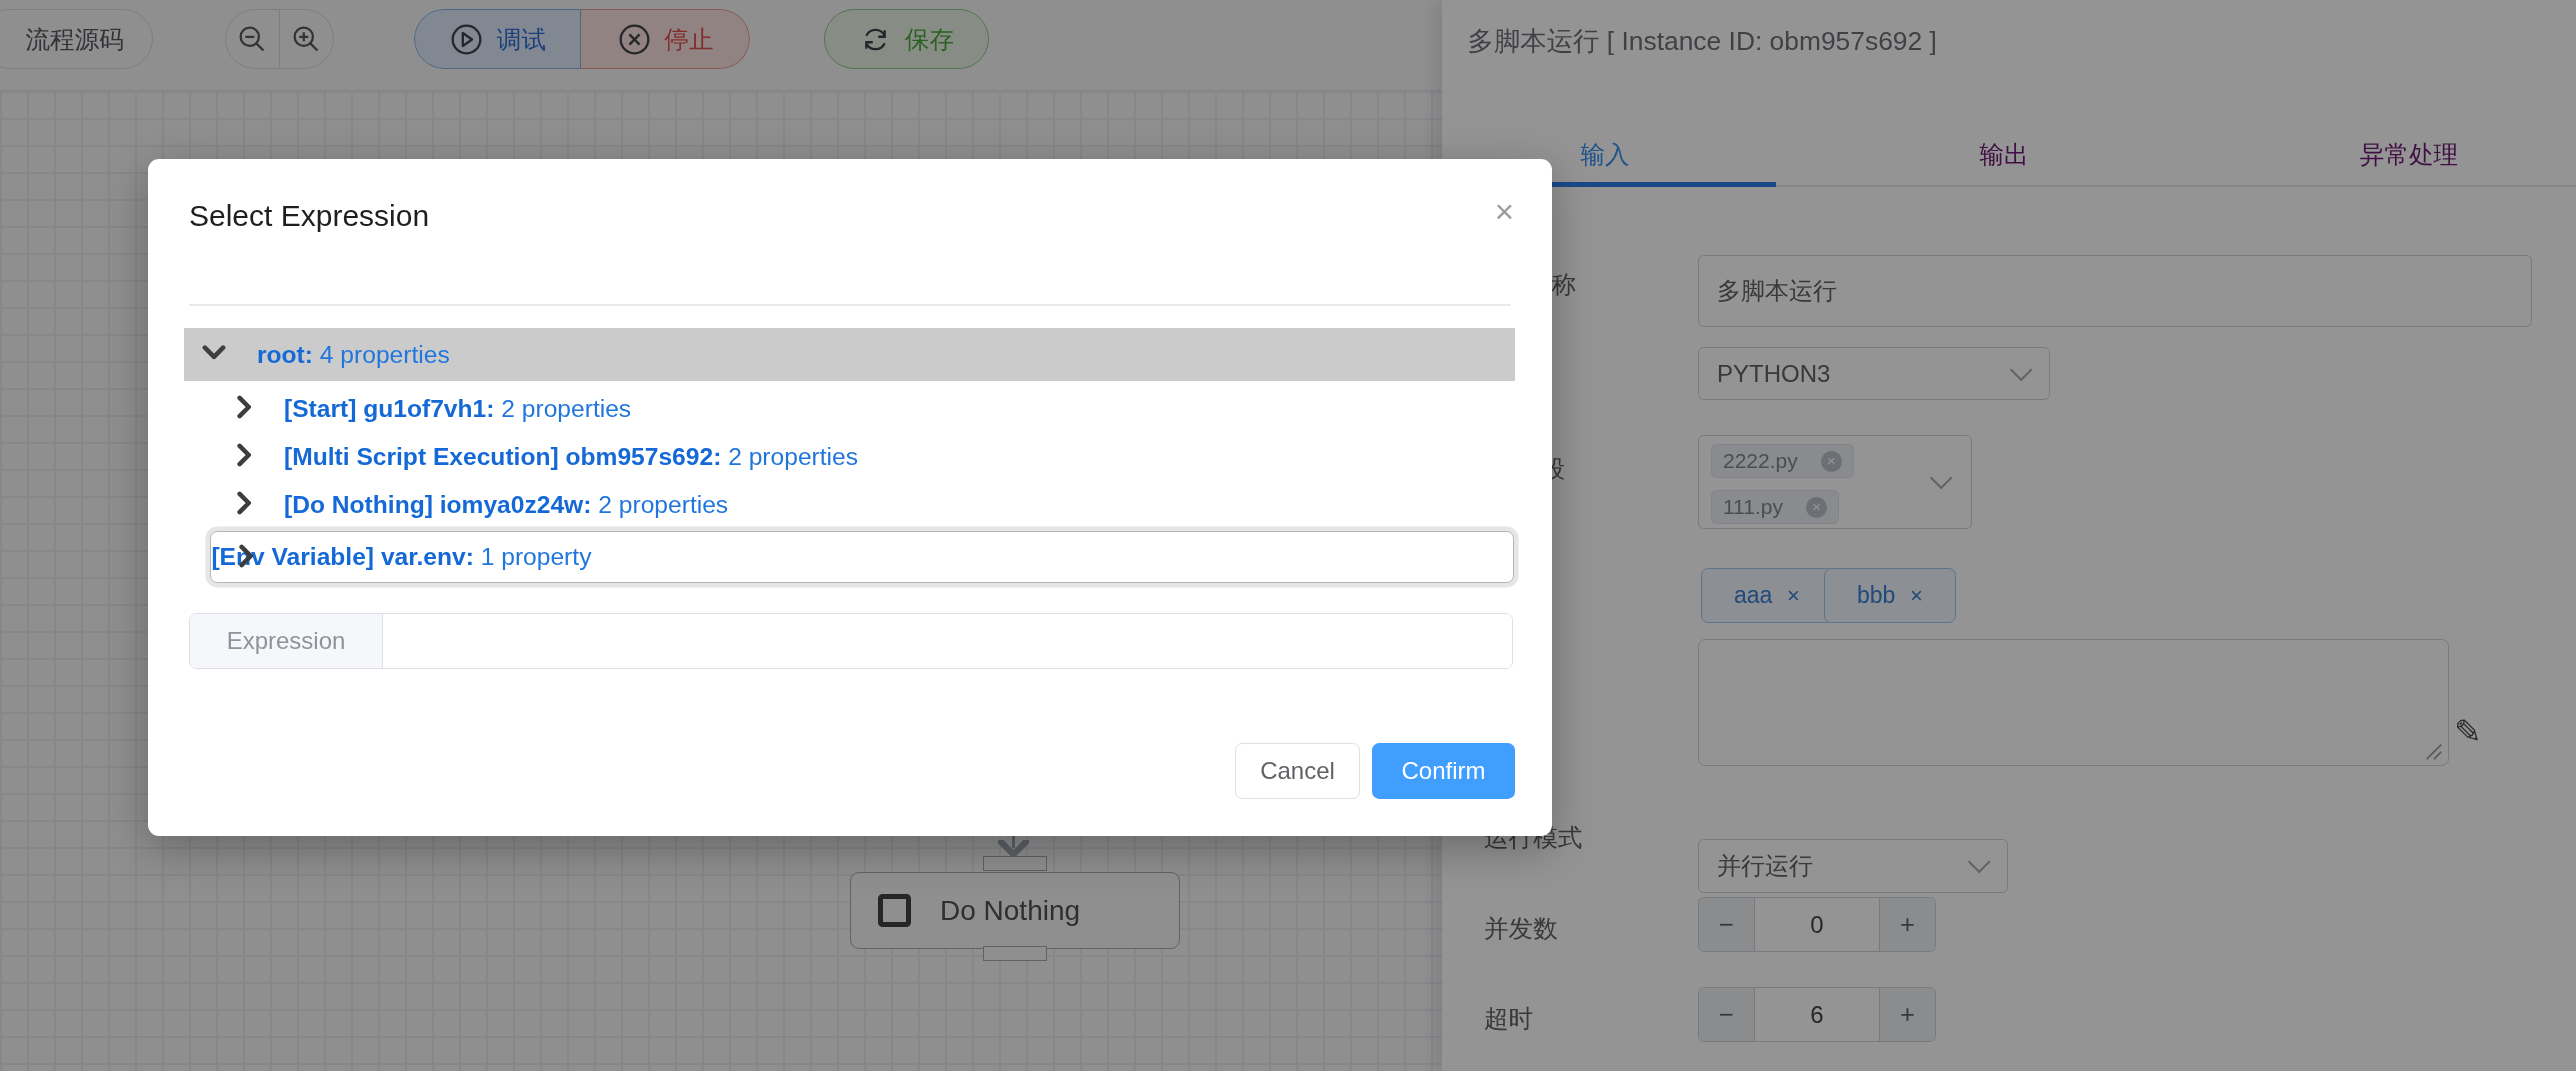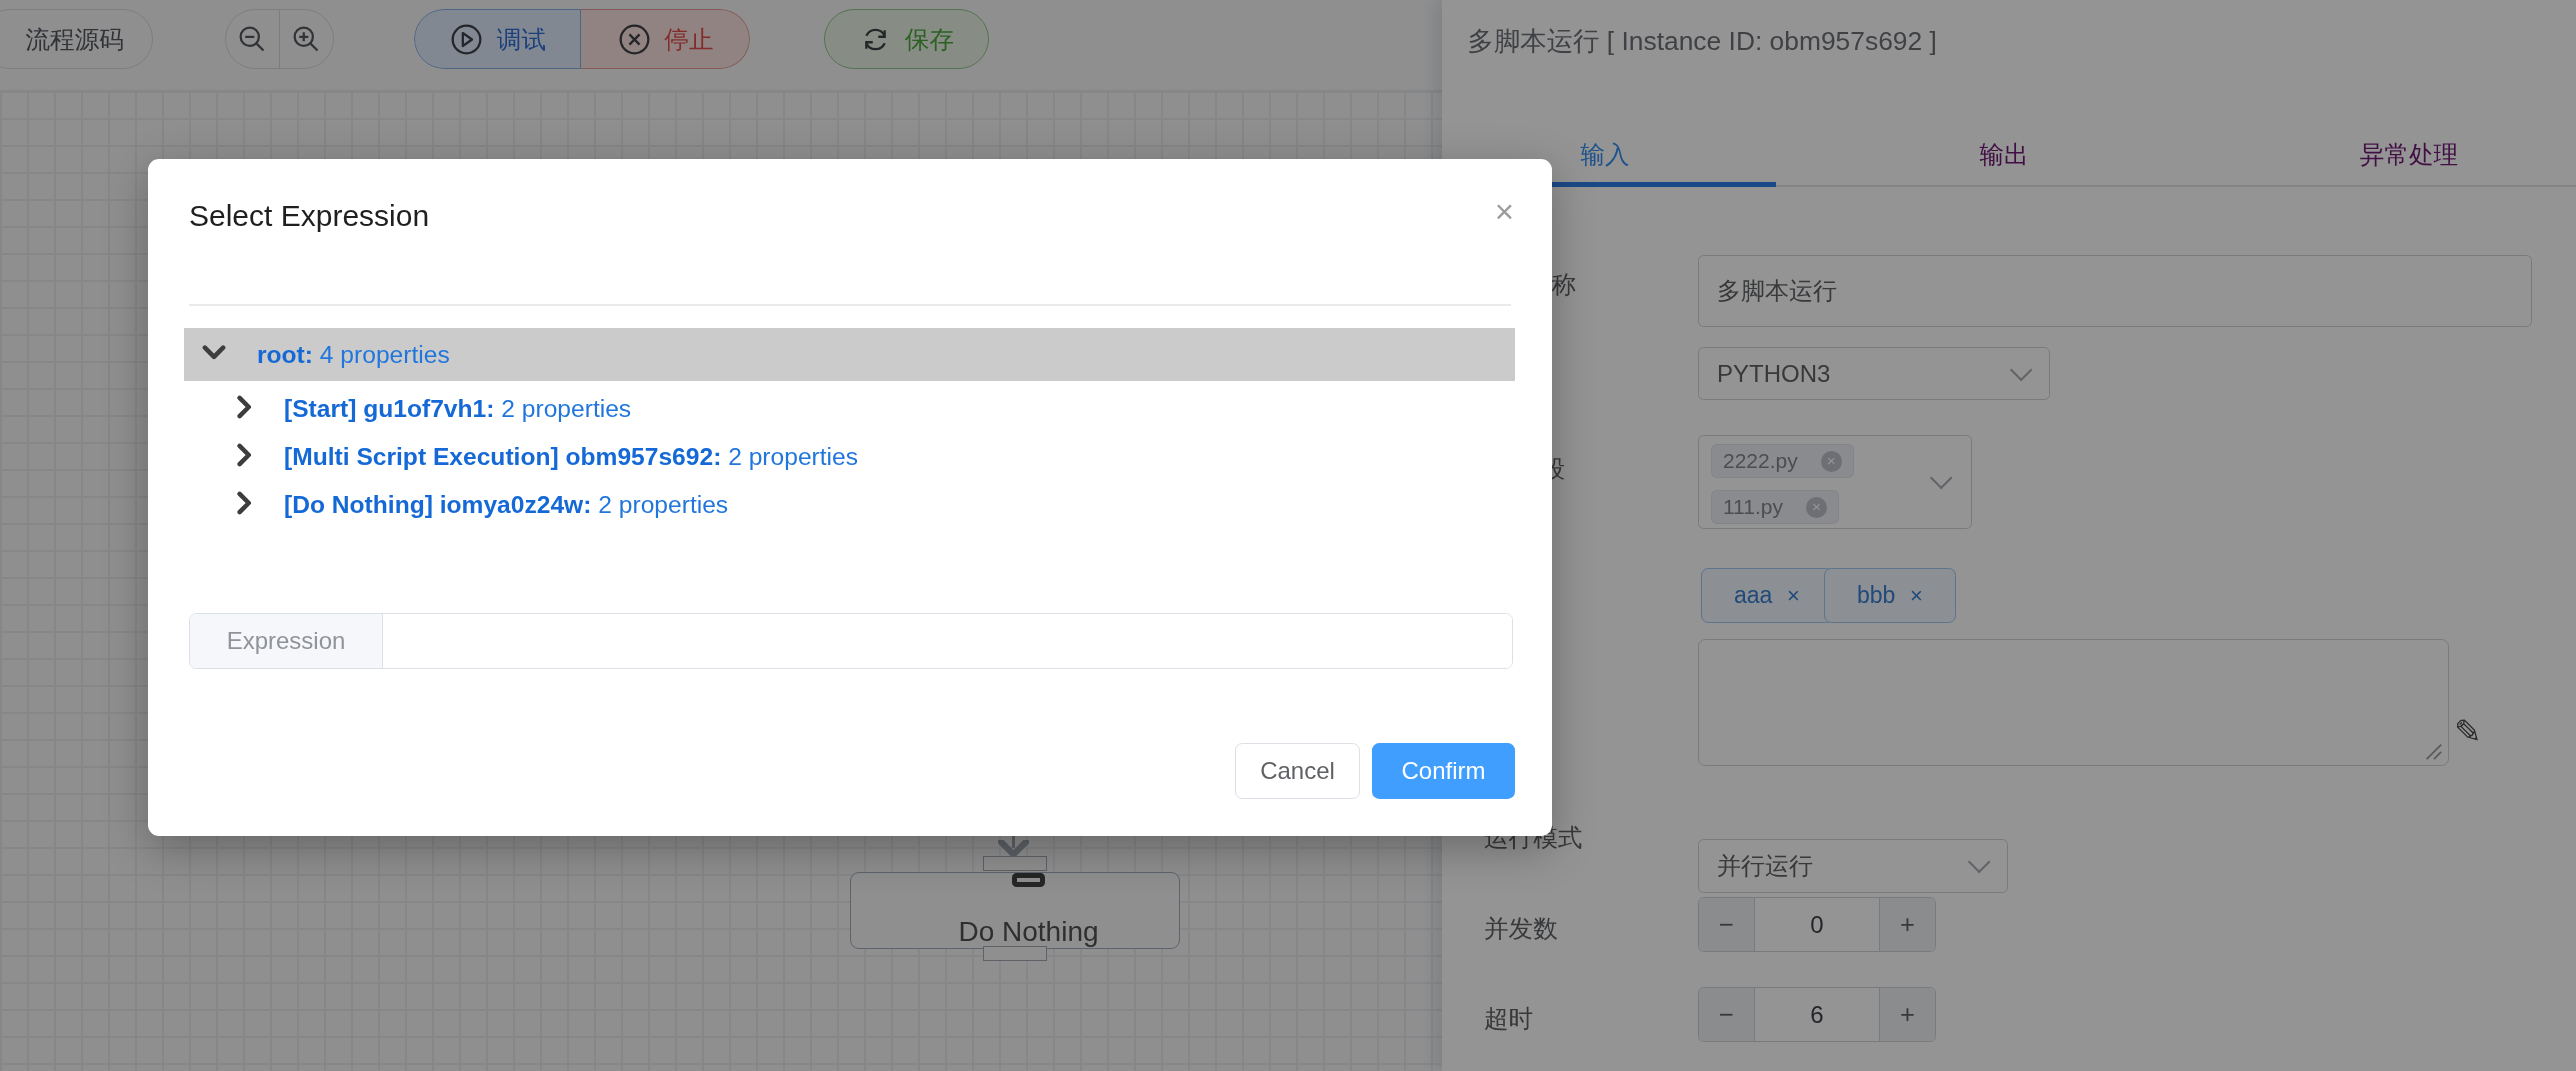--- a/index.html
+++ b/index.html
@@ -18,21 +18,21 @@
   .tbtn { position:absolute; top:9px; height:60px; border:1.8px solid #d5d8de; border-radius:31px;
     display:flex; align-items:center; justify-content:center; gap:12.8px; color:#55585e; font-size:24.6px; background:transparent; }
   .pillgroup { position:absolute; top:9px; height:60px; display:flex; border-radius:31px; overflow:hidden; }
   .pillhalf { display:flex; align-items:center; justify-content:center; gap:12.8px; font-size:24.6px; height:100%; }
   .icon-svg { display:block; }
 
   
   .edge-line { position:absolute; left:1012px; top:824px; width:2.7px; height:24px; background:#a0a7b0; }
   .port { position:absolute; width:64px; height:14.6px; border:1.8px solid #a2a8b0; background:#f6f7f9; }
   .node { position:absolute; left:850px; top:872px; width:330px; height:77px; border:1.8px solid #a2acb8; border-radius:9px;
-    background:#f6f7f9; display:flex; align-items:center; padding-left:27px; gap:29px;flex-direction:column; }
+    background:#f6f7f9; display:flex; align-items:center; padding-left:27px; gap:29px; }
   .node-check { width:33px; height:33px; border:5.5px solid #424242; border-radius:4.6px; background:transparent; }
   .node-label { font-size:28px; color:#515151; }
 
   
   .panel { position:absolute; left:1442px; top:0; width:1134px; height:1071px; background:#ffffff; z-index:1;
     box-shadow:-7.3px 0 16.4px rgba(0,0,0,0.10); }
   .panel-title { position:absolute; left:25.5px; top:24px; font-size:26.4px; color:#6e7178; }
   .tabs-line { position:absolute; left:0; top:185px; width:1134px; height:1.8px; background:#e2e4e7; }
   .tabs-active-bar { position:absolute; left:0; top:182px; width:334px; height:4.6px; background:#2f7fe8; }
   .tab { position:absolute; top:138px; transform:translateX(-50%); font-size:24.6px; color:#701a75; font-weight:500; }
@@ -273,20 +273,28 @@
 
       <div class="tree-row">
         <span class="tree-chev" style="left:52px;">
           <svg width="16.4" height="24" viewBox="0 0 18 26">
               <path d="M4 3 L14 13 L4 23" fill="none" stroke="#3d3d3d" stroke-width="5" stroke-linecap="round" stroke-linejoin="round"></path>
             </svg>
         </span>
         <span class="tree-text" style="left:100px;"><b>[Do Nothing] iomya0z24w:</b> <span>2 properties</span></span>
       </div>
 
+      <div class="focus-box">
+        <span class="tree-chev" style="left:27px;">
+          <svg width="16.4" height="24" viewBox="0 0 18 26">
+              <path d="M4 3 L14 13 L4 23" fill="none" stroke="#3d3d3d" stroke-width="5" stroke-linecap="round" stroke-linejoin="round"></path>
+            </svg>
+        </span>
+        <span class="tree-text" style="left:74px;"><b>[Env Variable] var.env:</b> <span>1 property</span></span>
+      </div>
     </div>
 
     <div class="expr-group">
       <div class="expr-addon">Expression</div>
       <input class="expr-input" style="">
     </div>
 
     <div class="btn btn-cancel">Cancel</div>
     <div class="btn btn-confirm">Confirm</div>
   </div>

